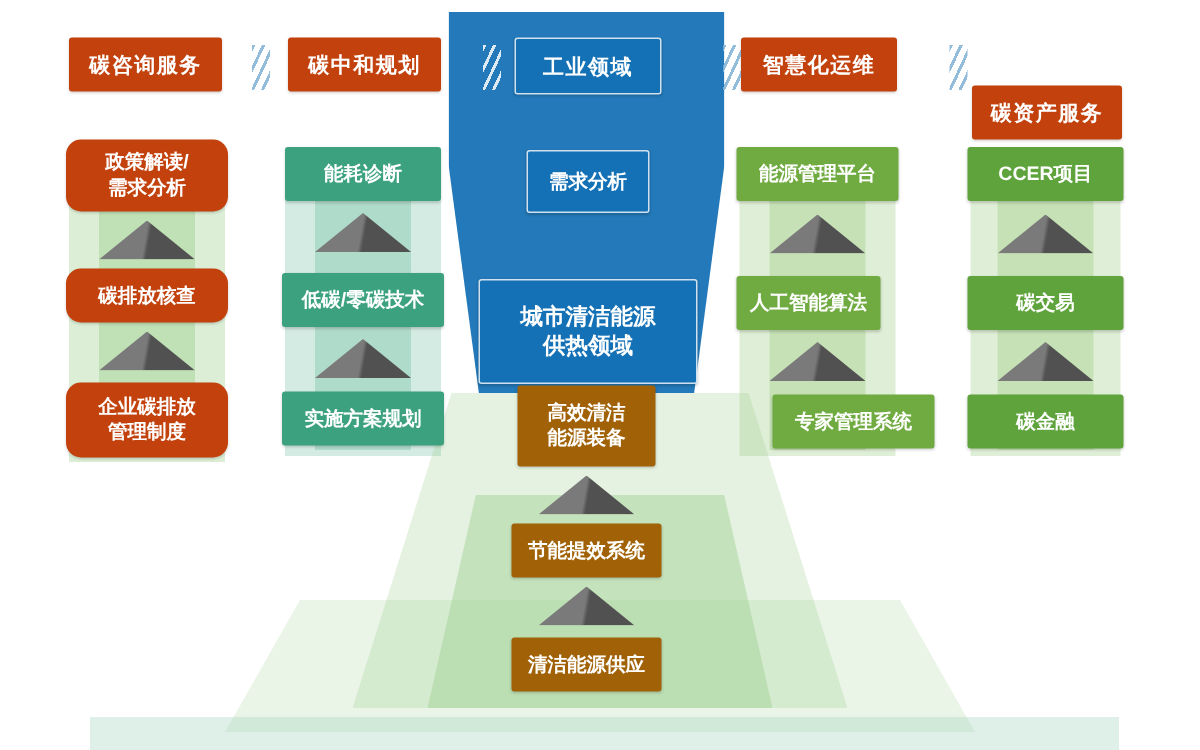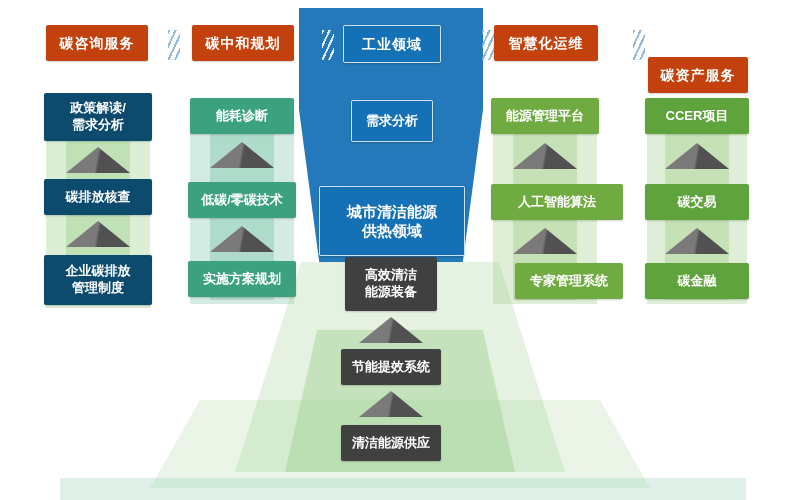--- a/index.html
+++ b/index.html
@@ -17,23 +17,23 @@
   .trap{position:absolute;z-index:1;}
   
   .box{
     position:absolute;z-index:3;color:#fff;font-weight:bold;font-size:13px;
     display:flex;align-items:center;justify-content:center;text-align:center;
     white-space:pre-line;line-height:1.3;border-radius:2px;
     box-shadow:0 1px 2px rgba(0,0,0,.18);
   }
   .hdr{font-size:14px;letter-spacing:1px;background:#c2410c;}
   .blue-node{background:#1571b5;border:1px solid rgba(255,255,255,.8);}
-  .g-consulting{background:#0c4a6e;}
+  .g-consulting{background:#c2410c;border-radius:10px;}
   .g-planning{background:#3ba17e;}
-  .g-center{background:#404040;}
+  .g-center{background:#a16207;}
   .g-operation{background:#70ab41;}
   .g-asset{background:#5ea33b;}
   
   .tri{
     position:absolute;z-index:3;width:64px;height:26px;
     background:linear-gradient(100deg,#7a7a7a 48%,#515151 52%);
     clip-path:polygon(50% 0,100% 100%,0 100%);
   }
   .stripes{
     position:absolute;z-index:4;width:12px;height:30px;opacity:.85;
@@ -97,21 +97,21 @@
 
   <div class="box g-center" style="left:345px;top:257px;width:92px;height:54px;">高效清洁
 能源装备</div>
   <div class="tri" style="left:359px;top:317px;"></div>
   <div class="box g-center" style="left:341px;top:349px;width:100px;height:36px;">节能提效系统</div>
   <div class="tri" style="left:359px;top:391px;"></div>
   <div class="box g-center" style="left:341px;top:425px;width:100px;height:36px;">清洁能源供应</div>
 
   <div class="box g-operation" style="left:491px;top:98px;width:108px;height:36px;">能源管理平台</div>
   <div class="tri" style="left:513px;top:143px;"></div>
-  <div class="box g-operation" style="left:491px;top:184px;width:132px;height:36px;">人工智能算法</div>
+  <div class="box g-operation" style="left:491px;top:184px;width:96px;height:36px;">人工智能算法</div>
   <div class="tri" style="left:513px;top:228px;"></div>
   <div class="box g-operation" style="left:491px;top:263px;width:108px;height:36px;margin-left:24px;">专家管理系统</div>
 
   <div class="box g-asset" style="left:645px;top:98px;width:104px;height:36px;">CCER项目</div>
   <div class="tri" style="left:665px;top:143px;"></div>
   <div class="box g-asset" style="left:645px;top:184px;width:104px;height:36px;">碳交易</div>
   <div class="tri" style="left:665px;top:228px;"></div>
   <div class="box g-asset" style="left:645px;top:263px;width:104px;height:36px;">碳金融</div>
 
 </div>

